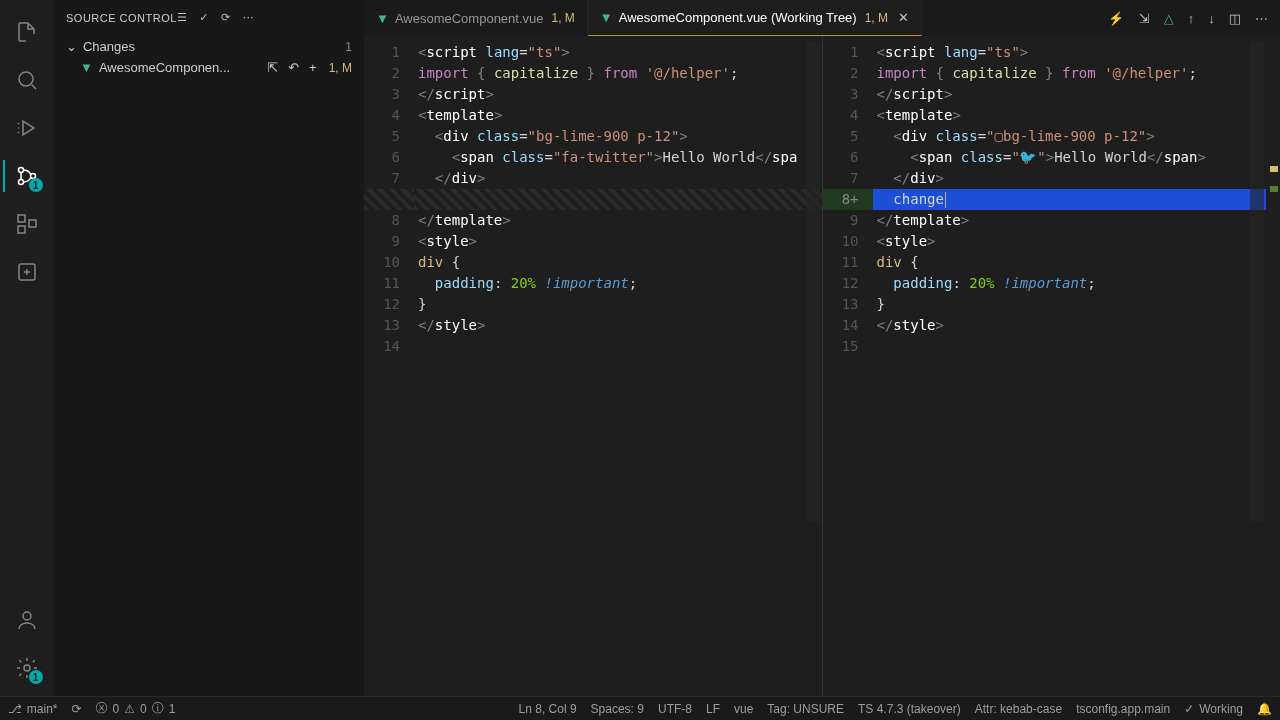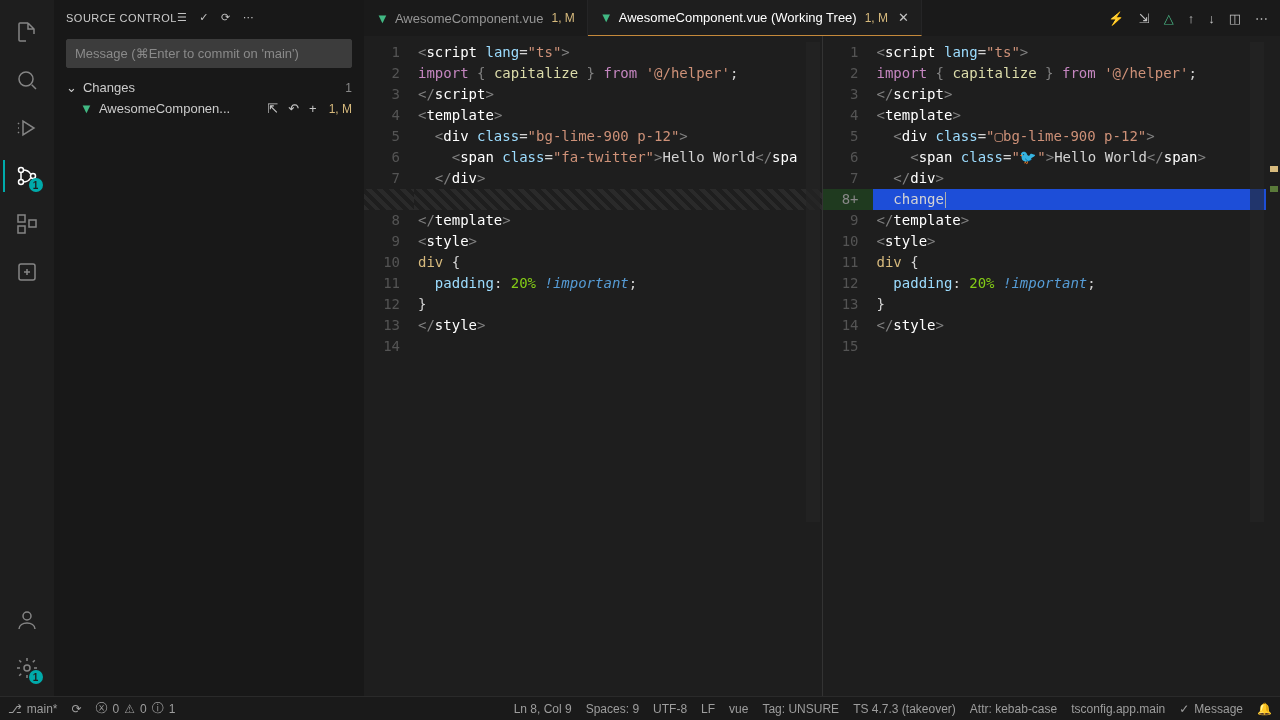--- a/index.html
+++ b/index.html
@@ -194,21 +194,20 @@
   <div class="sidebar">
     <div class="sidebar-header">
       <span class="title">SOURCE CONTROL</span>
       <div class="sidebar-actions">
         <span>☰</span>
         <span>✓</span>
         <span>⟳</span>
         <span>⋯</span>
       </div>
     </div>
-    <input class="commit-input" placeholder="Message (⌘Enter to commit on 'main')" style="">
     <div class="section-hdr">
       <div class="left">
           <span class="chev">⌄</span>
           <span>Changes</span>
         </div>
       <span class="count">1</span>
     </div>
     <div class="tree-row">
       <div class="left">
         <span class="vue-icon">▼</span>
@@ -322,18 +321,18 @@
   <div class="grp">Spaces: 9</div>
   <div class="grp">UTF-8</div>
   <div class="grp">LF</div>
   <div class="grp">vue</div>
   <div class="grp">Tag: UNSURE</div>
   <div class="grp">TS 4.7.3 (takeover)</div>
   <div class="grp">Attr: kebab-case</div>
   <div class="grp">tsconfig.app.main</div>
   <div class="grp">
       <span>✓</span>
-      <span>Message</span>
+      <span>Working</span>
     </div>
   <div class="grp">
       <span>🔔</span>
     </div>
 </div>
 
 </body></html>

